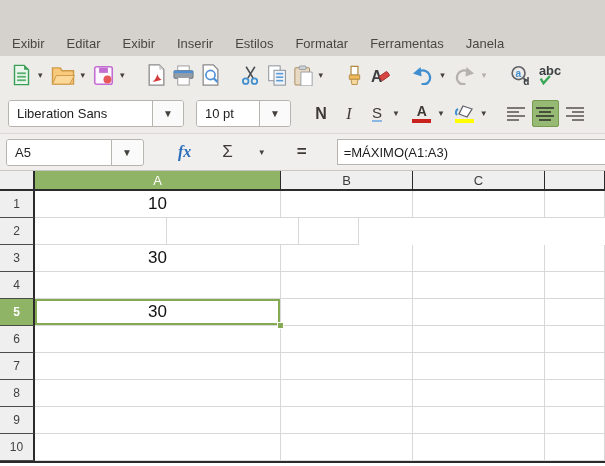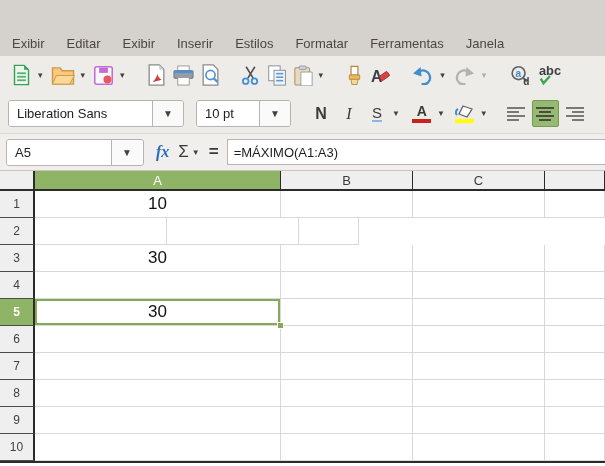--- a/index.html
+++ b/index.html
@@ -30,21 +30,21 @@
   .stack { display:flex; flex-direction:column; align-items:center; gap:1px; }
   .stack .letter { font-weight:bold; font-size:14px; color:#3d3935; line-height:1; }
   .cbar { width:19px; height:4px; }
   .align-ic { width:27px; height:27px; display:flex; flex-direction:column; justify-content:center; gap:2px; padding:0 4px; margin-left:2px; }
   .align-ic i { display:block; height:2px; background:#7c7873; }
   .align-left  { align-items:flex-start; }
   .align-center{ align-items:center; background:#96b973; border:1px solid #79994f; border-radius:2px; }
   .align-center i { background:#474f3d; }
   .align-right { align-items:flex-end; }
 
-  .formulabar { height:37px; background:#f1efed; display:flex; align-items:center; padding-left:6px; border-bottom:1px solid #c9c6c2; }
+  .formulabar { height:37px; background:#f1efed; display:flex; align-items:center; padding-left:6px; border-bottom:1px solid #c9c6c2;gap:22px; }
   .namebox { width:138px; }
   .namebox input { width:104px; }
   .fx { font-family:"Liberation Serif",serif; font-style:italic; font-size:16px; color:#2a6ebb; font-weight:bold; margin:0 7px 0 12px; }
   .sigma { font-size:17px; color:#3d3935; margin:0 2px; }
   .equals { font-size:17px; color:#3d3935; font-weight:bold; margin:0 8px 0 6px; }
   .formula-input { flex:1; height:26px; background:#fff; border:1px solid #b7b3af; border-right:none; font-size:13px; color:#1d1d1d; padding:0 6px; outline:none; font-family:"Liberation Sans",sans-serif; }
 
   
   .grid { background:#fff; }
   .colheaders { display:flex; height:20px; }

